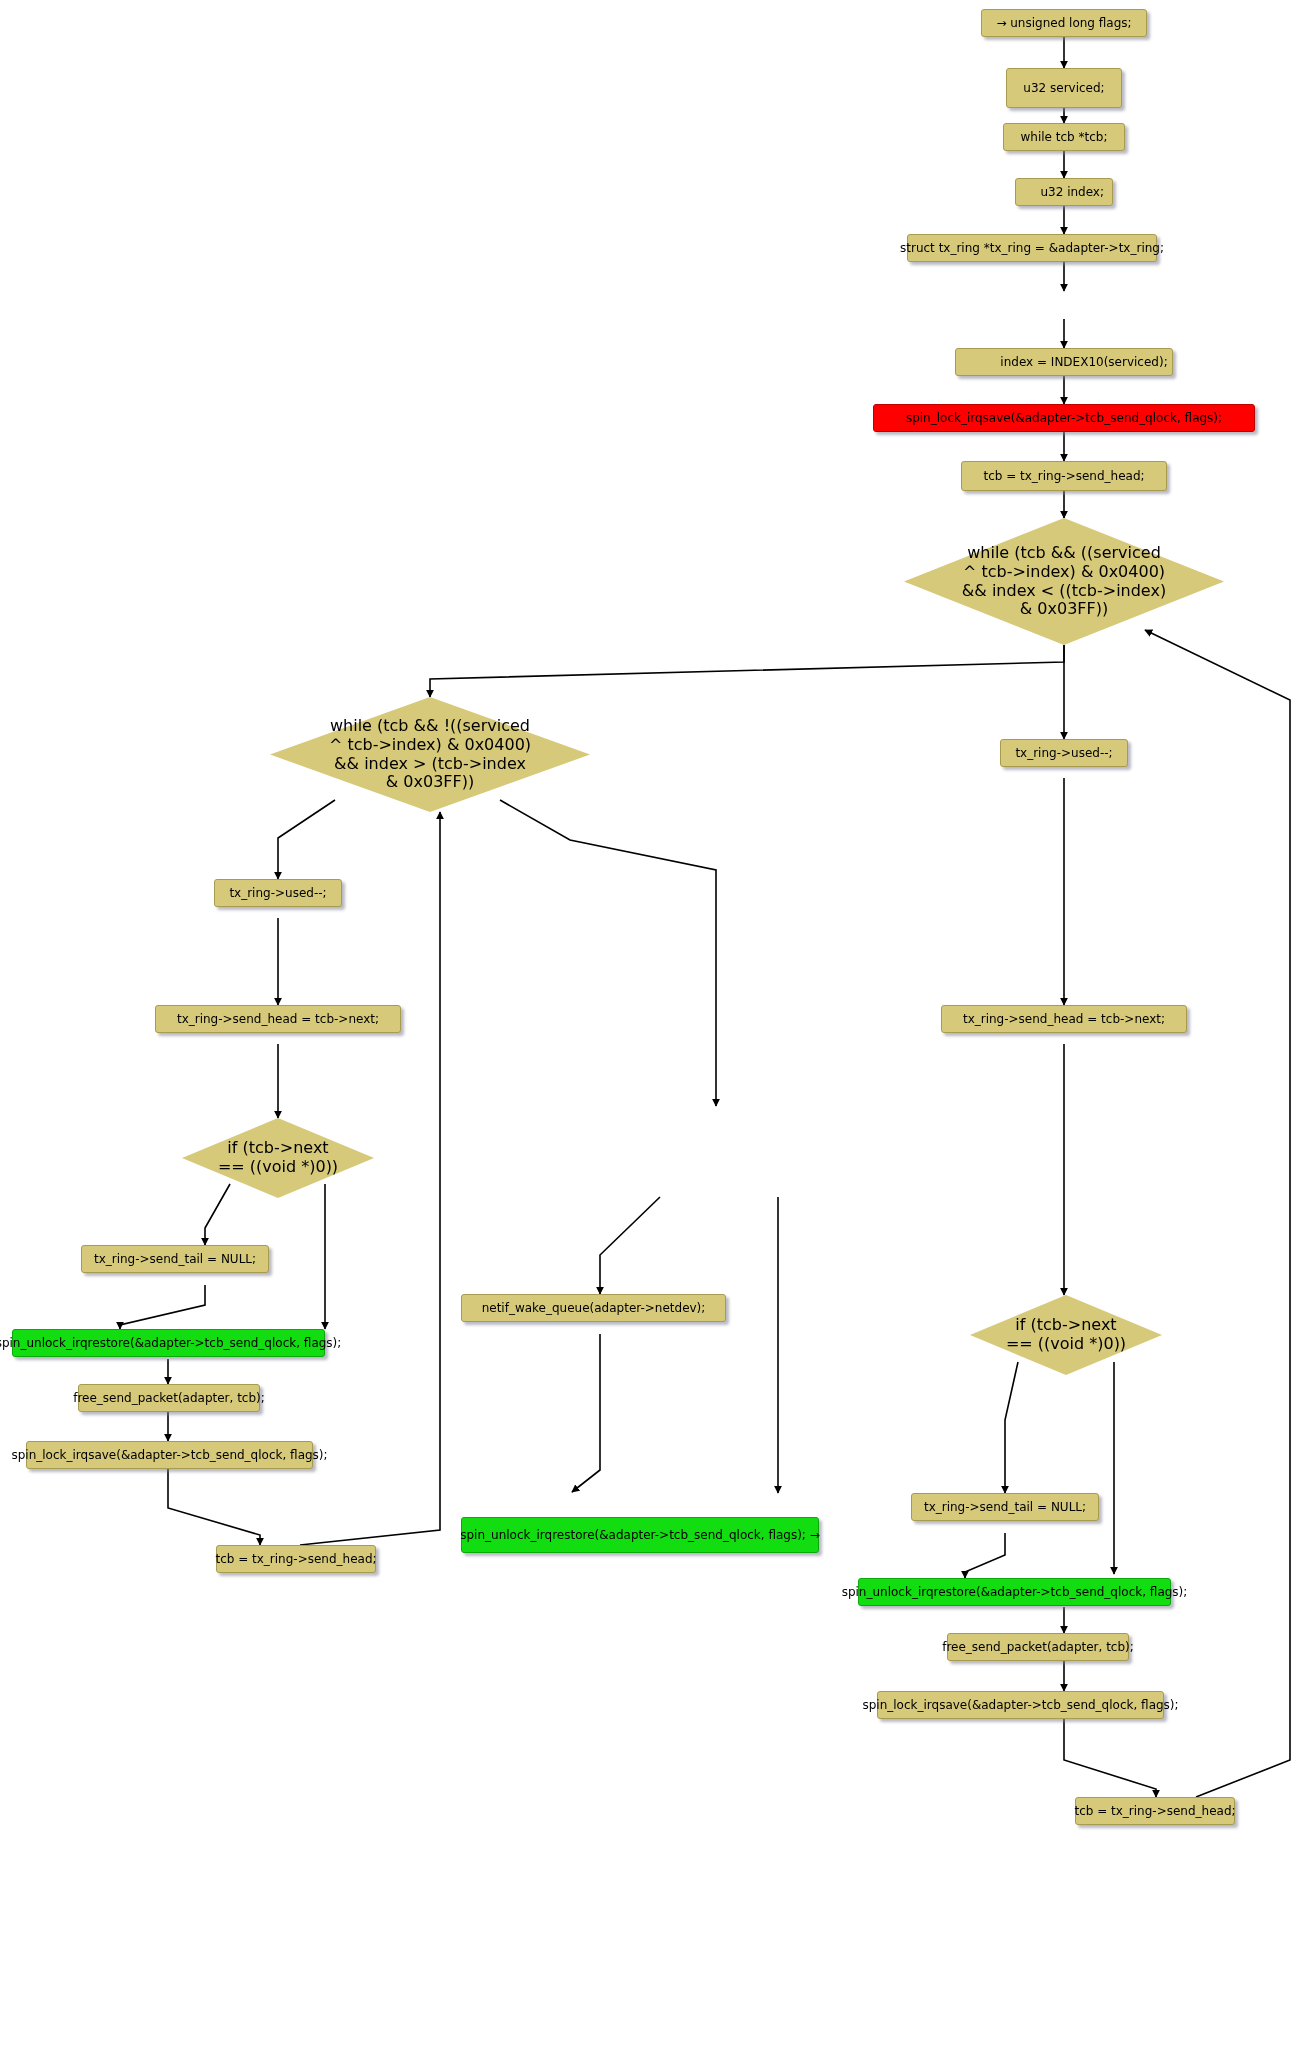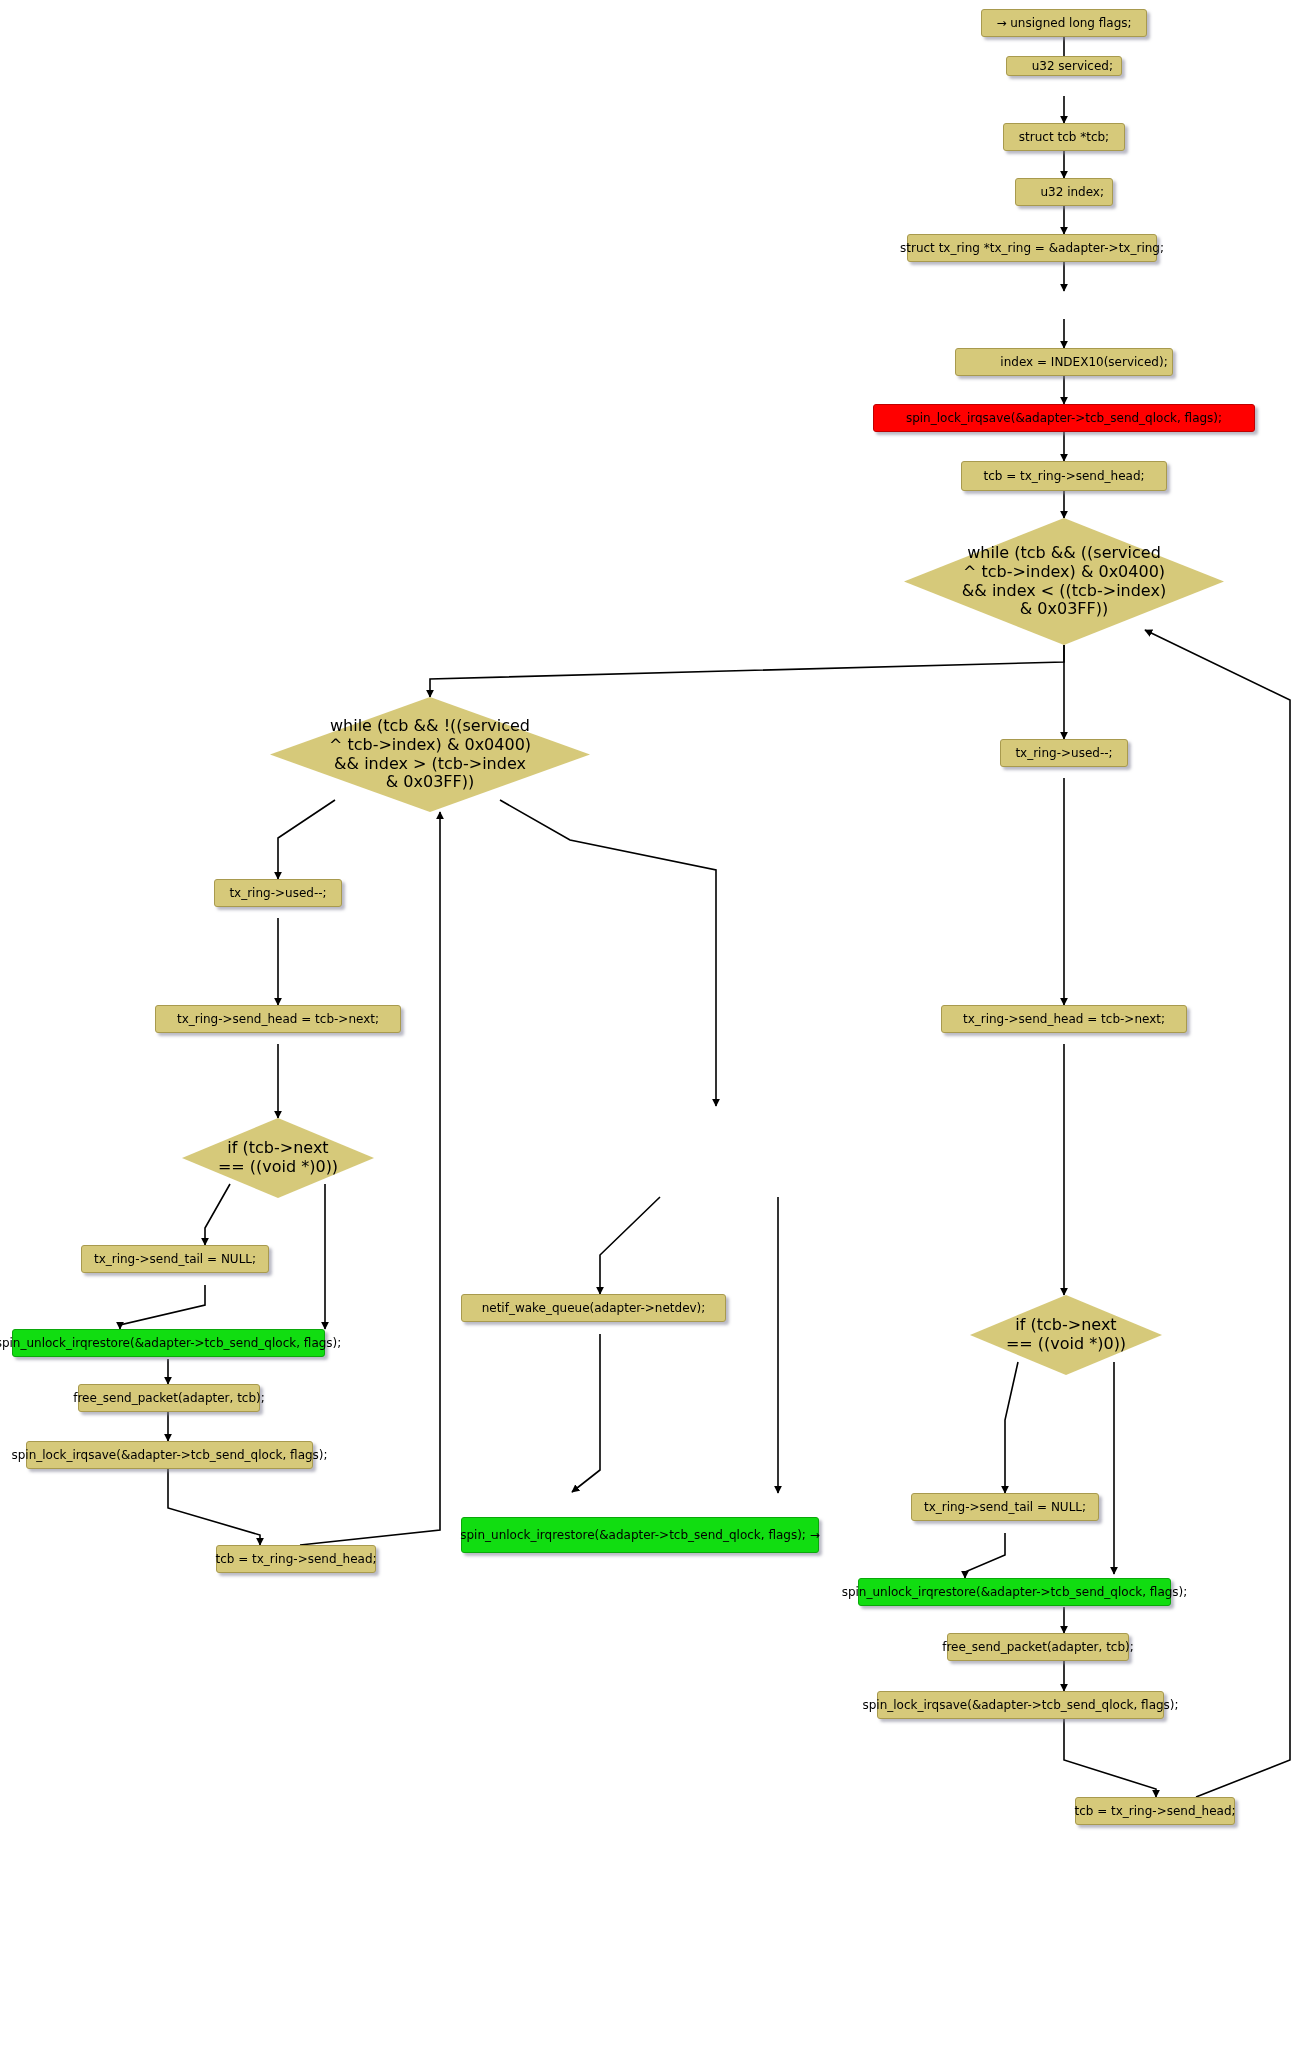--- a/index.html
+++ b/index.html
@@ -131,26 +131,26 @@
       <path d="M 1064,1661 L 1064,1691"></path>
       <path d="M 1064,1719 L 1064,1760 L 1156,1789 L 1156,1797"></path>
       <path d="M 1196,1797 L 1290,1760 L 1290,700 L 1145,630"></path>
     </g>
   </svg>
 
   <div class="node rect" style="left:981px; top:9px; width:166px; height:28px;">
     <span>→ unsigned long flags;</span>
   </div>
 
-  <div class="node rect" style="left:1006px; top:56px; width:116px; height:20px;justify-content:flex-end;">
+  <div class="node rect" style="left:1006px; top:68px; width:116px; height:40px;">
     <span>u32 serviced;</span>
   </div>
 
   <div class="node rect" style="left:1003px; top:123px; width:122px; height:28px;">
-    <span>struct tcb *tcb;</span>
+    <span>while tcb *tcb;</span>
   </div>
 
   <div class="node rect" style="left:1015px; top:178px; width:98px; height:28px;justify-content:flex-end;">
     <span>u32 index;</span>
   </div>
 
   <div class="node rect" style="left:907px; top:234px; width:250px; height:28px;">
     <span>struct tx_ring *tx_ring = &amp;adapter-&gt;tx_ring;</span>
   </div>
 

